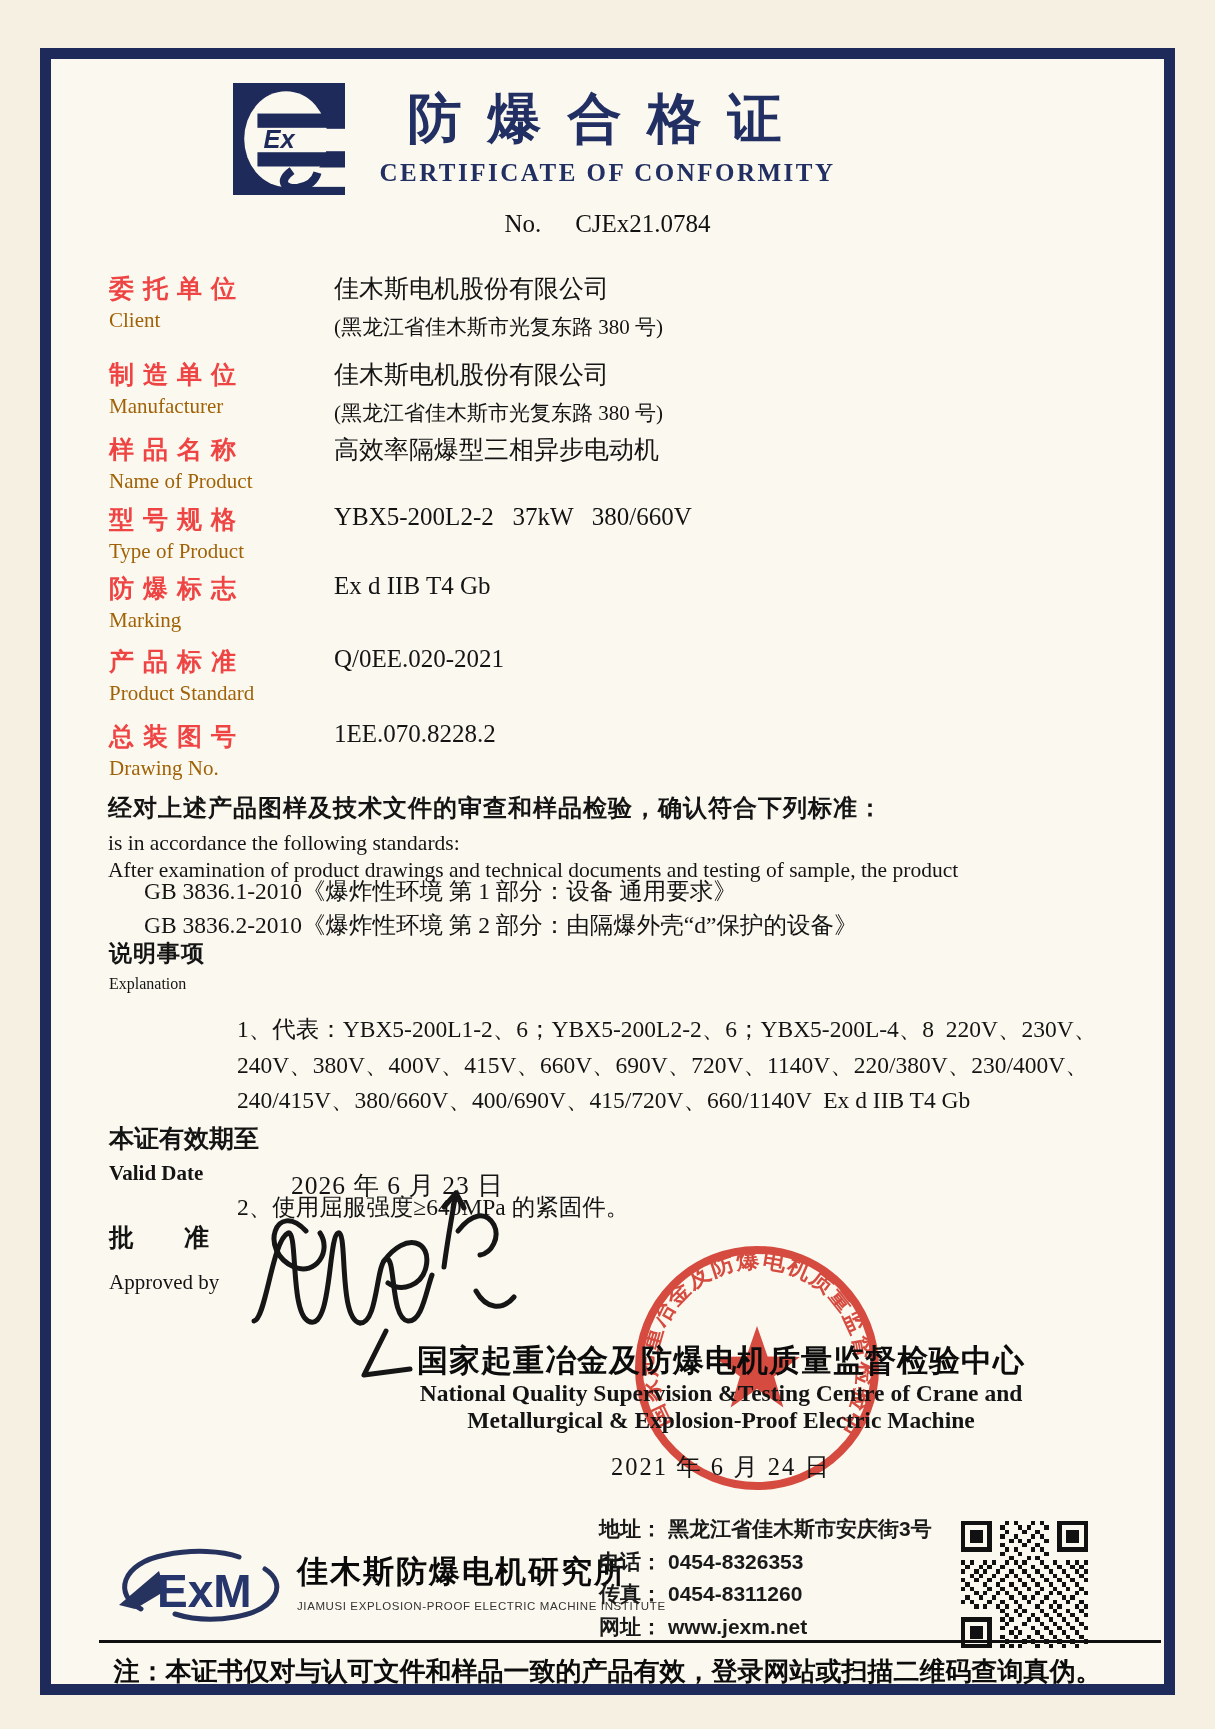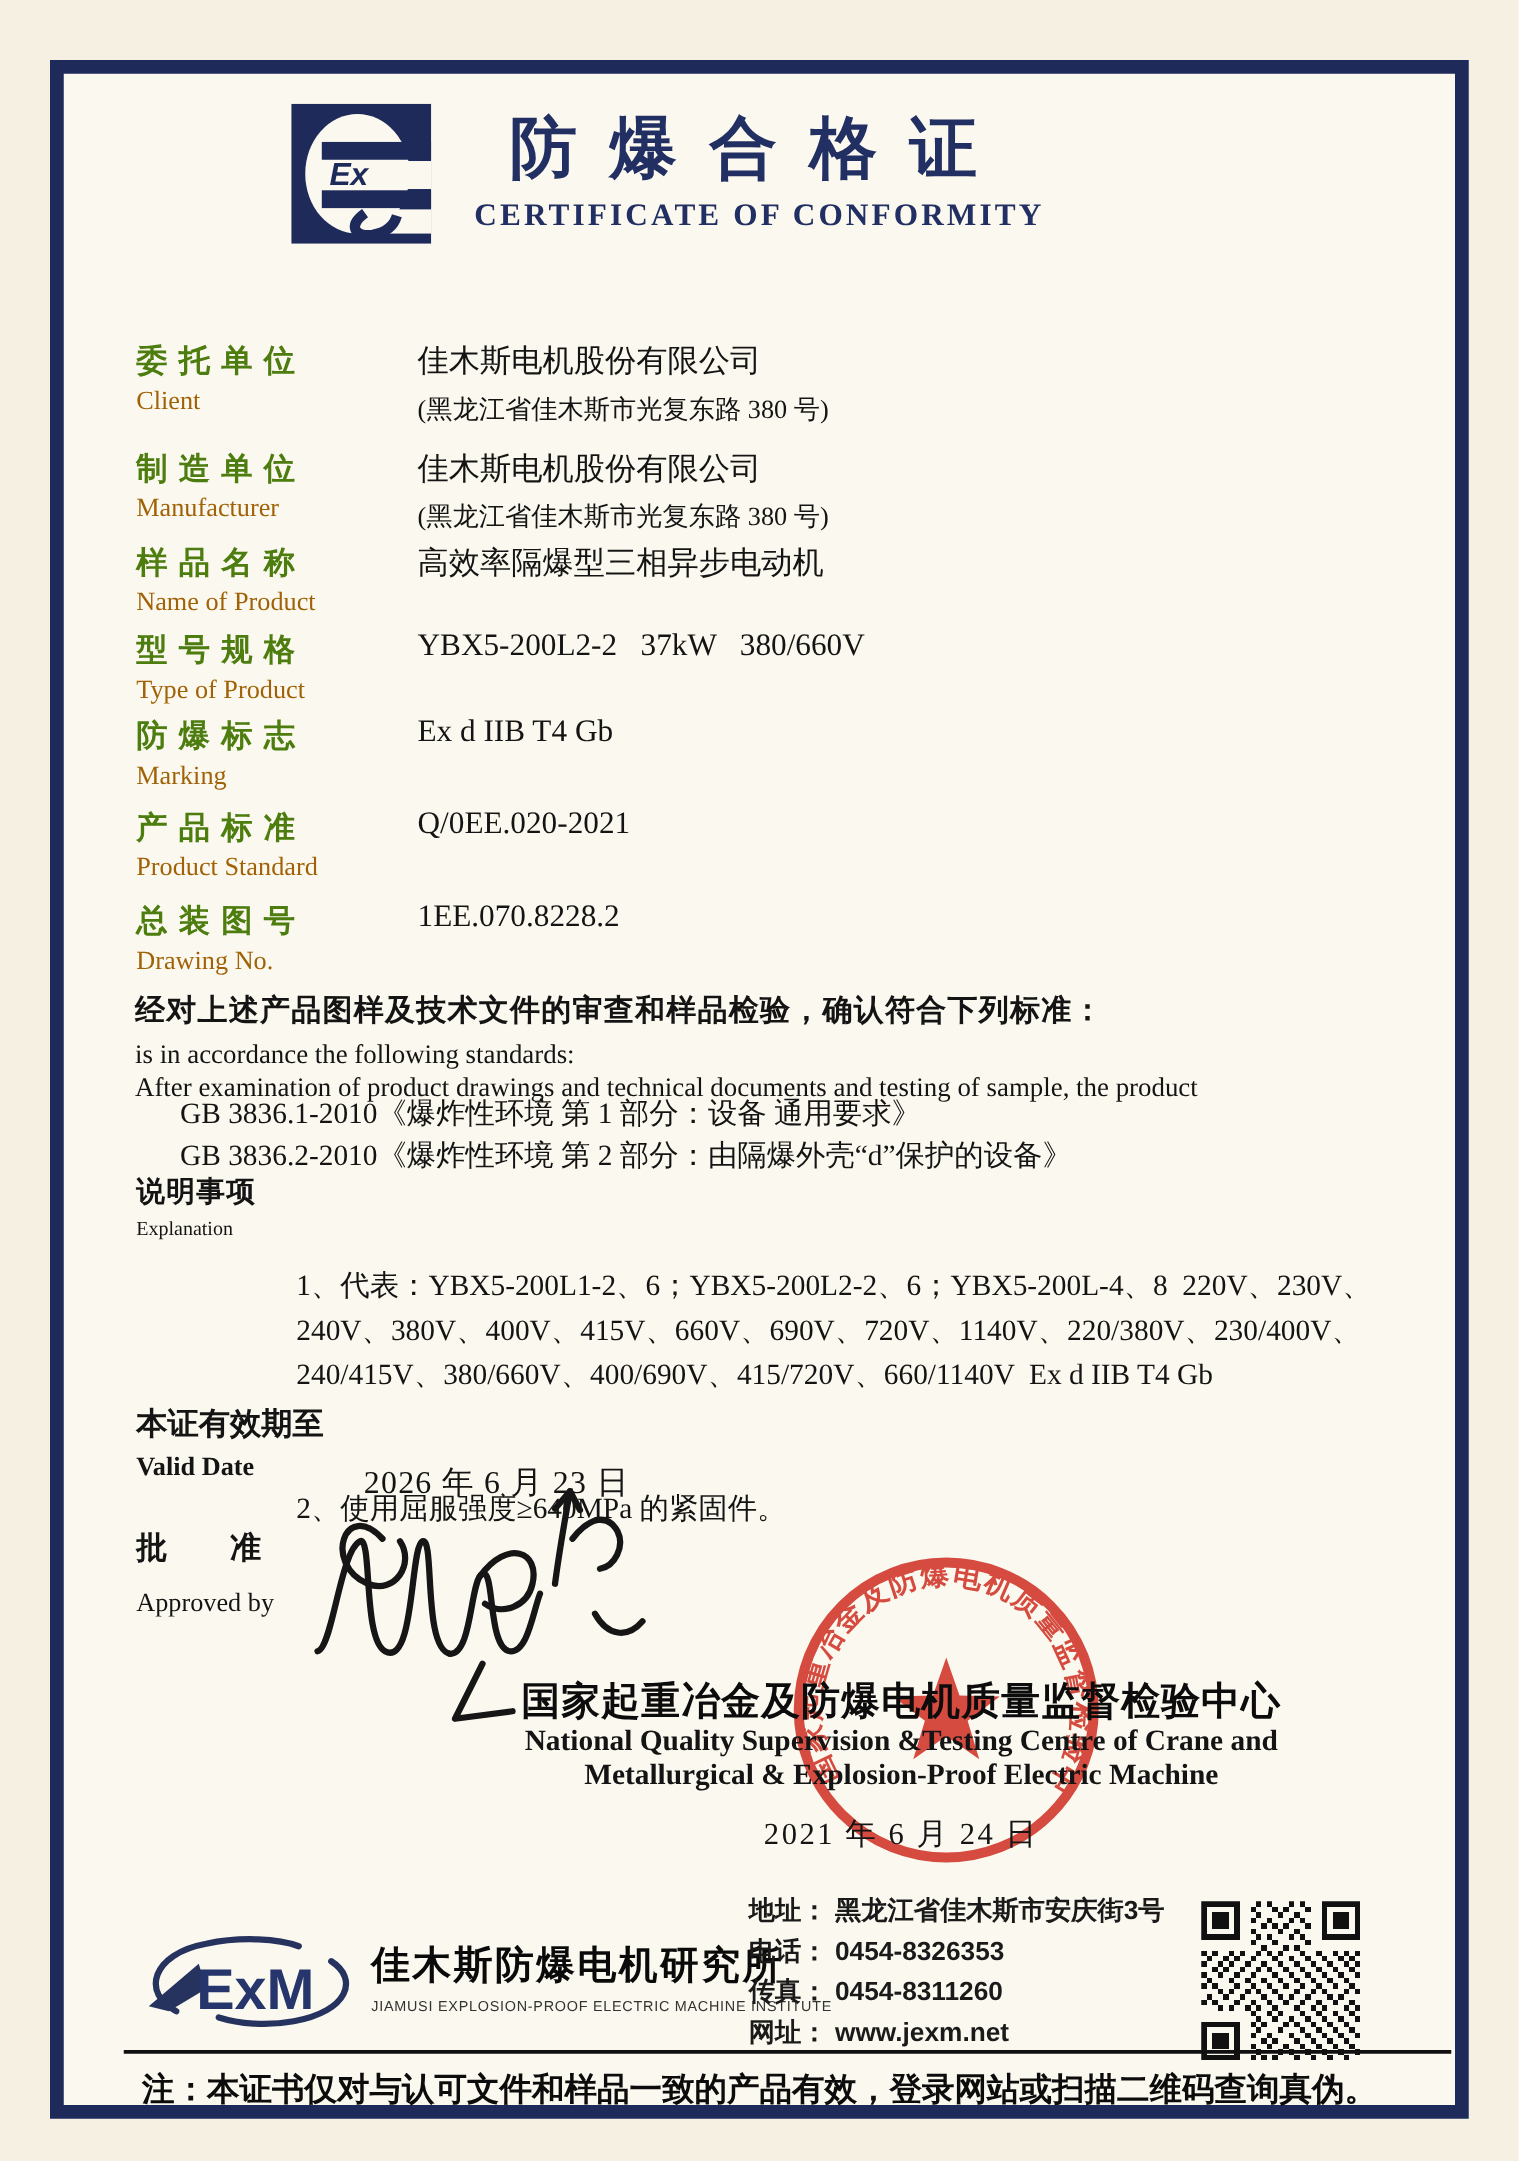--- a/index.html
+++ b/index.html
@@ -24,21 +24,21 @@
     left:0;right:0;top:100px;text-align:center;font-weight:700;
     font-size:25px;letter-spacing:2.5px;color:#222f63;
   }
   .cert-no{left:0;right:0;top:151px;text-align:center;font-size:25px;color:#111;}
   .cert-no .num{margin-left:34px;}
 
   .logo-ex{left:182px;top:24px;}
 
   .frow{left:58px;width:1000px;}
   .flabel{position:absolute;left:0;top:0;width:230px;}
-  .flabel .zh{font-family:Liberation Mono, monospace;font-weight:700;font-size:25px;letter-spacing:9px;color:#4d7c0f;white-space:nowrap;}
+  .flabel .zh{font-family:Liberation Mono, monospace;font-weight:700;font-size:25px;letter-spacing:9px;color:#ef4444;white-space:nowrap;}
   .flabel .en{font-size:21px;margin-top:3px;color:#a16207;}
   .fvalue{position:absolute;left:225px;top:0;width:760px;}
   .fvalue .v1{font-size:25px;white-space:pre-wrap;}
   .fvalue .v2{font-size:21px;margin-top:8px;}
 
   .statement{left:57px;top:733px;width:1005px;}
   .statement .zh{font-family:"Liberation Sans",sans-serif;font-weight:700;font-size:24px;letter-spacing:1px;}
   .statement .en{font-size:21.5px;line-height:27px;margin-top:6px;}
 
   .standards{left:93px;top:815px;width:980px;font-size:23.5px;line-height:34px;}
@@ -95,20 +95,23 @@
     <rect x="52" y="45" width="58" height="22" fill="#fbf9ef"></rect>
     <rect x="52" y="83" width="58" height="19" fill="#fbf9ef"></rect>
     <rect x="24" y="30" width="86" height="14" fill="#1e2a5a"></rect>
     <rect x="24" y="68" width="86" height="14" fill="#1e2a5a"></rect>
     <path d="M58 86 c-14 10 -8 19 6 17 c11 -2 17 -8 19 -15" stroke="#1e2a5a" stroke-width="8" fill="none"></path>
     <text x="30" y="64" font-family="Liberation Sans, sans-serif" font-weight="bold" font-style="italic" font-size="25" fill="#1e2a5a">Ex</text>
   </svg>
 
   <div class="abs title-en">CERTIFICATE OF CONFORMITY</div>
   <div class="abs title-zh">防爆合格证</div>
+  <div class="abs cert-no">
+    <span>No.</span><span class="num">CJEx21.0784</span>
+  </div>
 
   <div class="abs frow" style="top:213px">
     <div class="flabel">
         <div class="zh">委托单位</div>
         <div class="en">Client</div>
       </div>
     <div class="fvalue">
         <div class="v1">佳木斯电机股份有限公司</div>
         <div class="v2">(黑龙江省佳木斯市光复东路 380 号)</div>
       </div>

